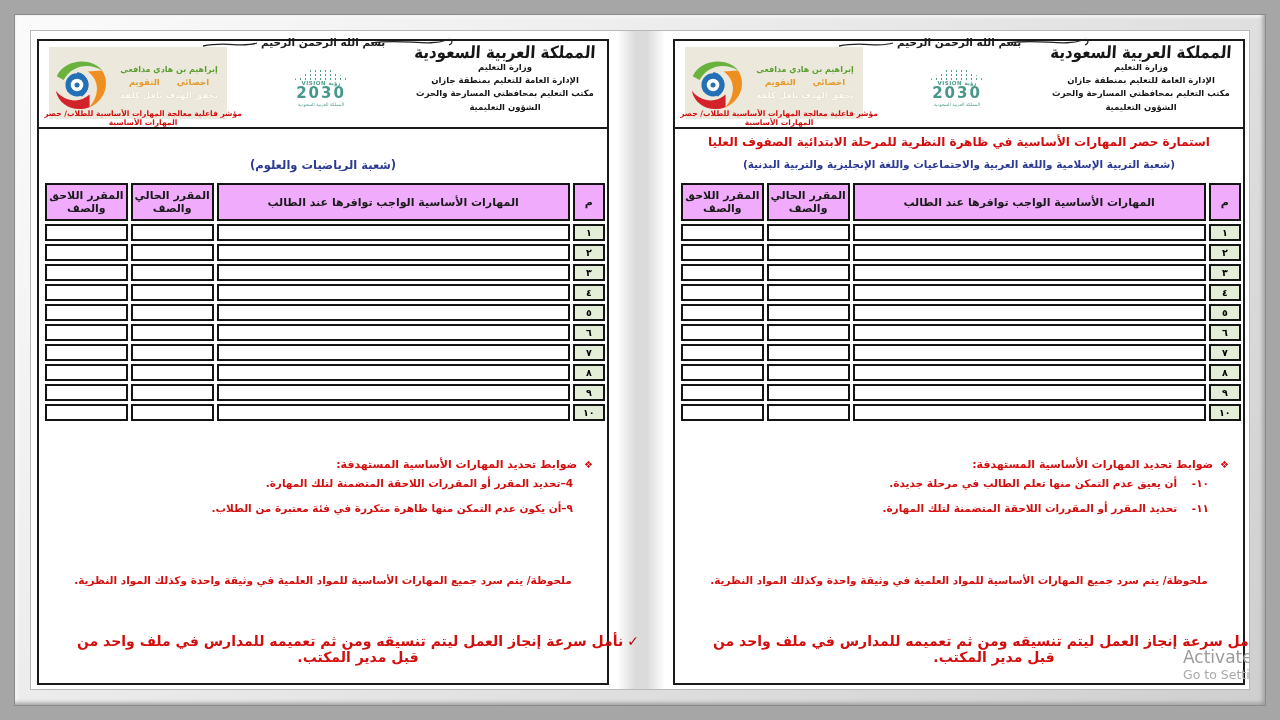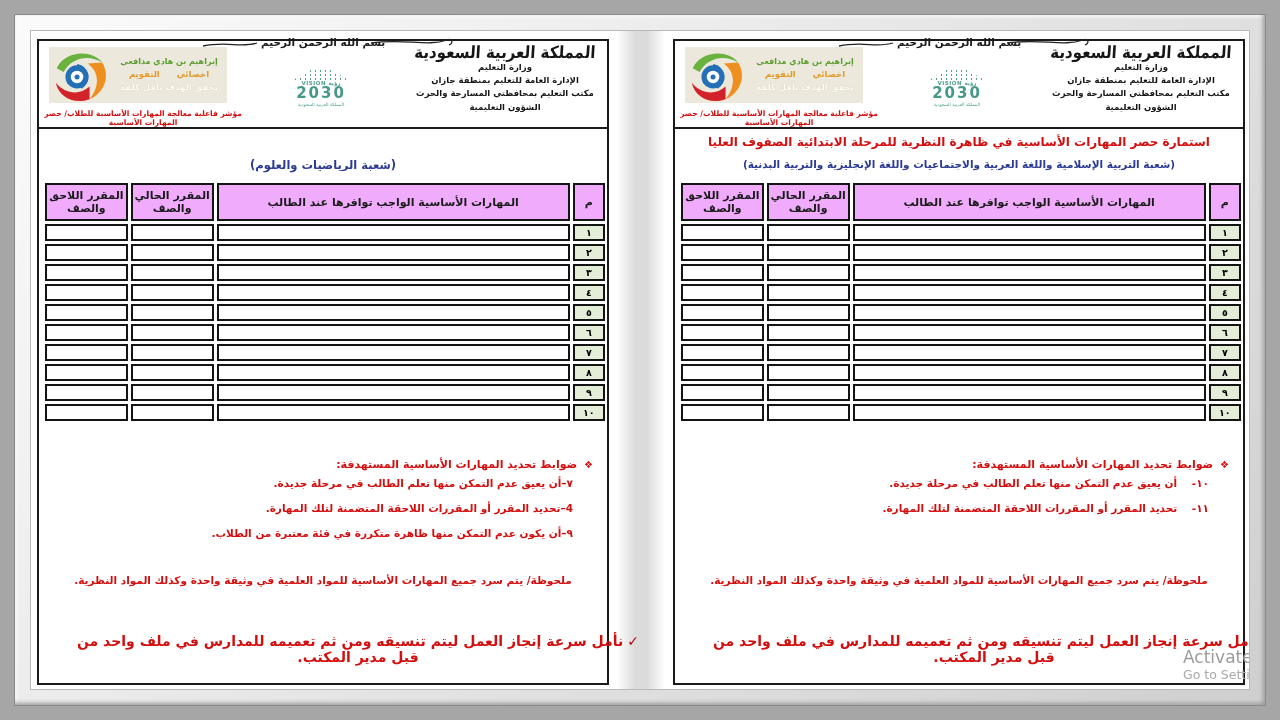--- a/index.html
+++ b/index.html
@@ -13,21 +13,21 @@
   .fold-shadow { position:absolute; left:586px; top:0; width:48px; height:100%;
                  background:linear-gradient(90deg, rgba(0,0,0,0) 0%, rgba(0,0,0,0.14) 38%, rgba(0,0,0,0.14) 62%, rgba(0,0,0,0) 100%); }
 
   .page { position:absolute; top:8px; width:572px; height:646px; border:2px solid #1a1a1a; background:#fff; }
   .page.p1 { left:6px; } .page.p2 { left:642px; }
 
   
   .basmala { position:absolute; top:-10px; left:160px; width:266px; height:24px; }
   .basmala svg text { font-family:"DejaVu Sans", sans-serif; fill:#1c1c1c; }
 
-  .logo-block { position:absolute; left:10px; top:6px; width:178px; height:56px; background:#ece8db;
+  .logo-block { position:absolute; left:10px; top:6px; width:178px; height:72px; background:#ece8db;
                 display:flex; align-items:center; }
   .logo-text { flex:1; direction:rtl; text-align:center; line-height:1.5; padding-left:4px; }
   .logo-line1 { color:#5a9e2f; font-size:8px;  font-weight:bold; }
   .logo-line2 { color:#e39b2d; font-size:8.5px; font-weight:bold; word-spacing:14px; }
   .logo-line3 { color:#fffdf4; font-size:8.5px; font-weight:bold; text-shadow:0 0 1px #bdb8a6; }
 
   .indicator { position:absolute; left:4px; top:68px; width:200px; text-align:center; direction:rtl;
                color:#d30e0e; font-size:7.5px; font-weight:bold; }
 
   .vision { position:absolute; left:247px; top:28px; width:70px; text-align:center; color:#4f9f8d; }
@@ -200,21 +200,20 @@
             <td class="num-cell">١٠</td>
             <td></td>
             <td></td>
             <td></td>
           </tr>
         </tbody>
     </table>
 
     <div class="bullets">
       <div class="bullets-header"><span class="club">❖</span> <span>ضوابط تحديد المهارات الأساسية المستهدفة:</span></div>
-      <div class="bullet-item">٧–أن يعيق عدم التمكن منها تعلم الطالب في مرحلة جديدة.</div>
       <div class="bullet-item">4–تحديد المقرر أو المقررات اللاحقة المتضمنة لتلك المهارة.</div>
       <div class="bullet-item">٩–أن يكون عدم التمكن منها ظاهرة متكررة في فئة معتبرة من الطلاب.</div>
     </div>
 
     <div class="note1">ملحوظة/ يتم سرد جميع المهارات الأساسية للمواد العلمية في وثيقة واحدة وكذلك المواد النظرية.</div>
     <div class="note2"><span class="check">✓</span><span>نأمل سرعة إنجاز العمل ليتم تنسيقه ومن ثم تعميمه للمدارس في ملف واحد من قبل مدير المكتب.</span></div>
   </div>
 
   <div class="page p2">
 

